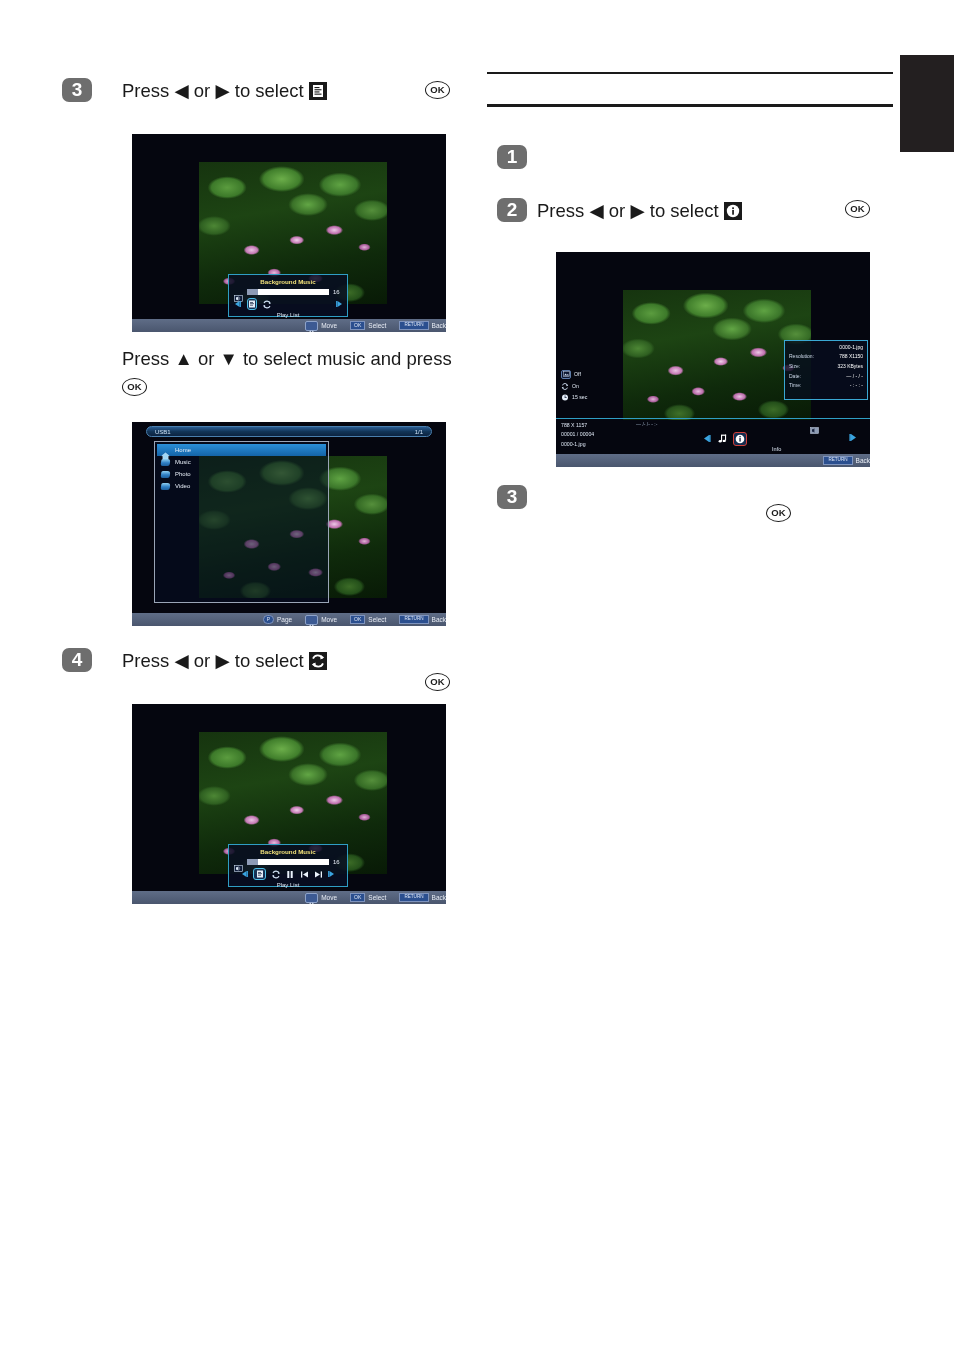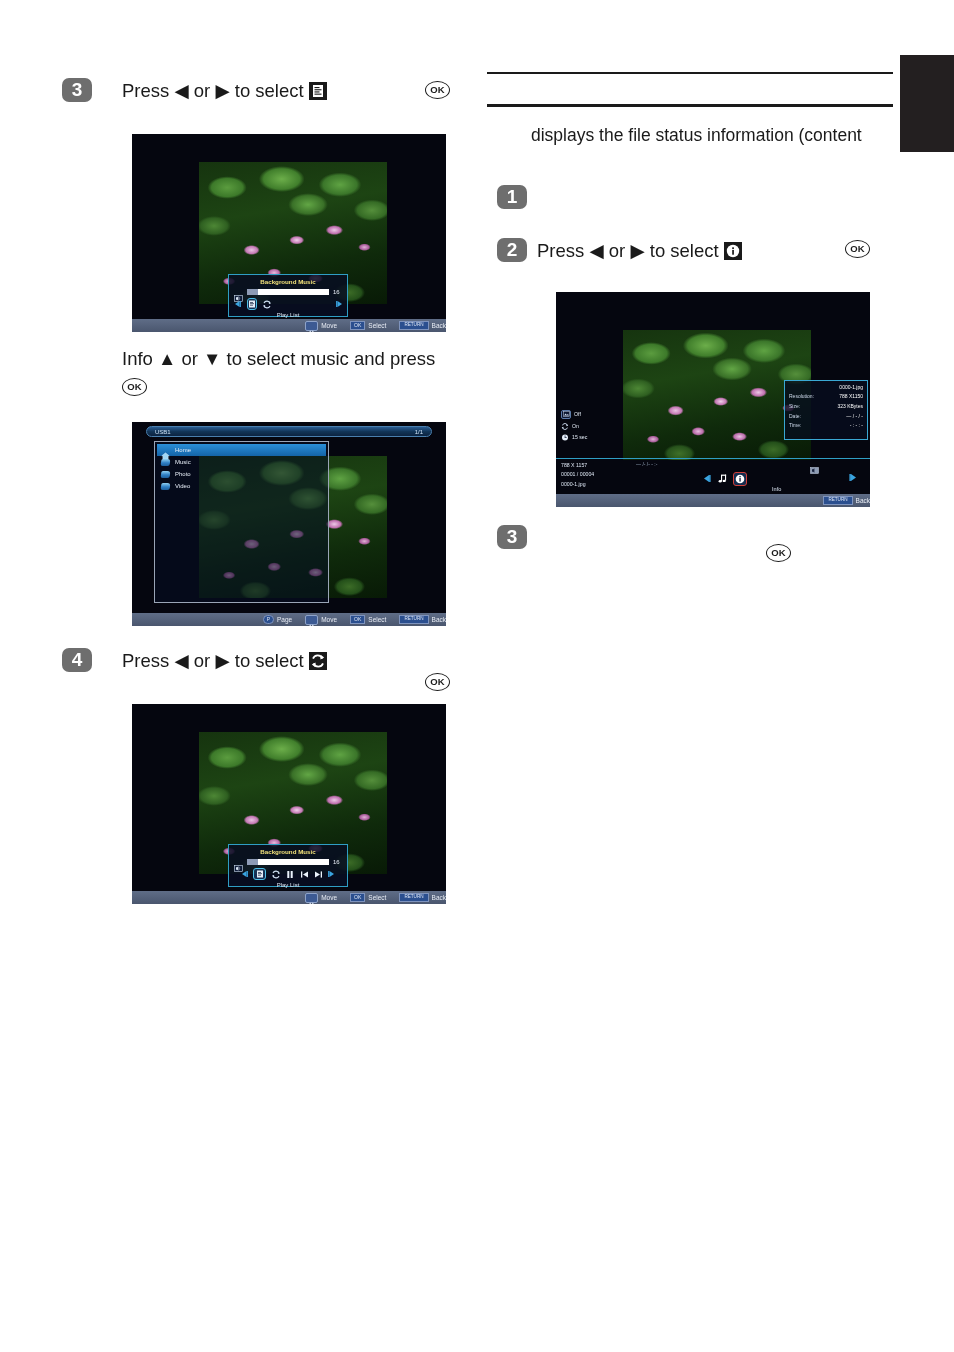--- a/index.html
+++ b/index.html
@@ -325,21 +325,21 @@
         <span style="font-size:6.5px;">Select</span>
       </span>
       <span class="bb-item">
         <span class="bb-key" style="font-size:4.6px;padding:1px 4px;margin-right:3px;">RETURN</span>
         <span style="font-size:6.5px;">Back</span>
       </span>
     </div>
   </div>
 
   <div class="sub-text">
-    <span>Info ▲ or ▼ to select music and press</span><br>
+    <span>Press ▲ or ▼ to select music and press</span><br>
     <span class="ok-badge" style="margin-top:4px;">OK</span>
   </div>
 
   <div class="tv" style="margin-left:70px; margin-top:24px; width:314px; height:204px;">
     <div class="usb-header" style="left:14px; top:4px; right:14px; height:11px; padding:0 8px;">
       <span style="font-size:6px;">USB1</span>
       <span style="font-size:6px;">1/1</span>
     </div>
 
     <div class="tv-photo" style="left:67px; top:34px; width:188px; height:142px;"></div>
@@ -499,21 +499,20 @@
   </div>
 
 </div>
 
 <div class="col-right">
 
   <div class="hrule"></div>
   <div style="height:30px;"></div>
   <div class="hrule"></div>
 
-  <div class="para" style="margin-top:16px; margin-left:44px;">displays the file status information (content</div>
 
   <div class="step" style="margin-top:38px;">
     <div class="step-badge" style="left:10px;">1</div>
     <div class="step-text"></div>
   </div>
 
   <div class="step" style="margin-top:19px;">
     <div class="step-badge" style="left:10px;">2</div>
     <div class="step-text" style="margin-left:50px;">
       <span>Press ◀ or ▶ to select</span>

